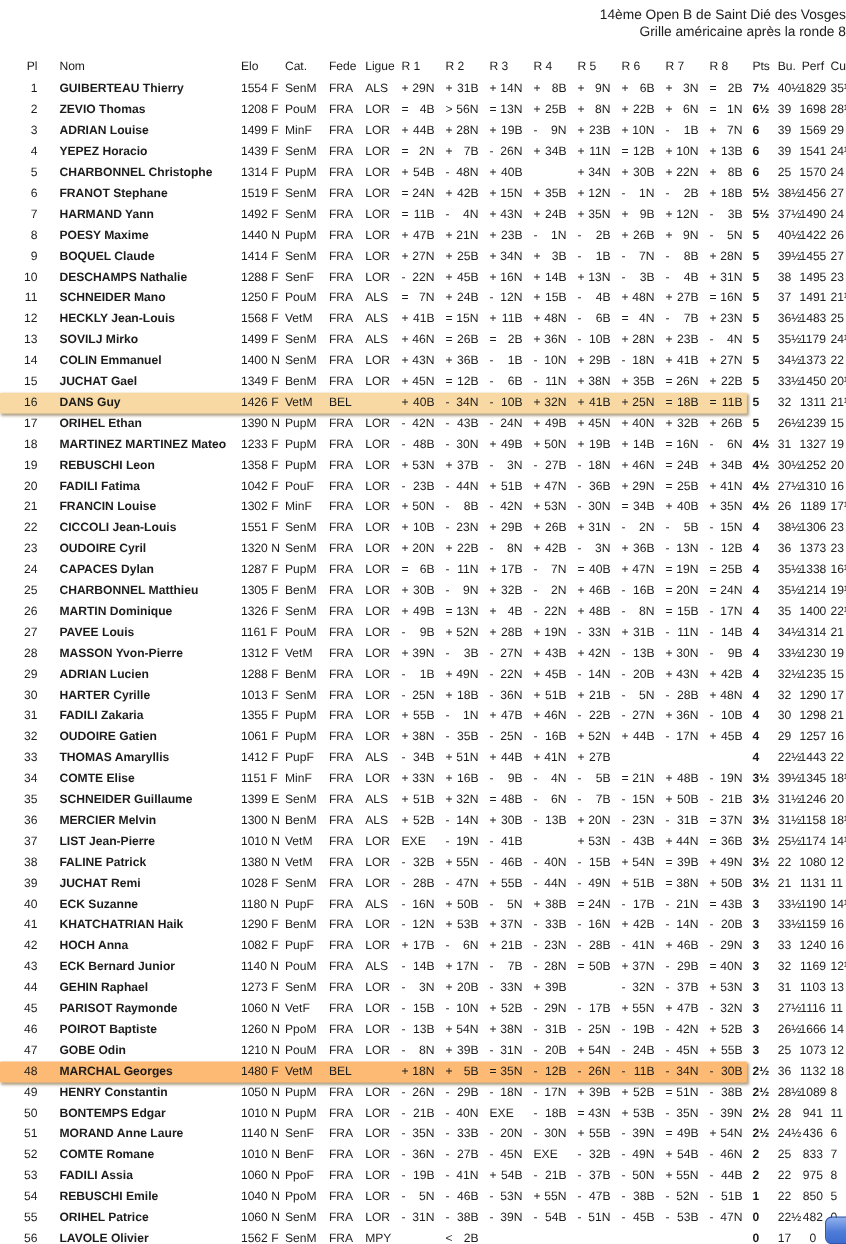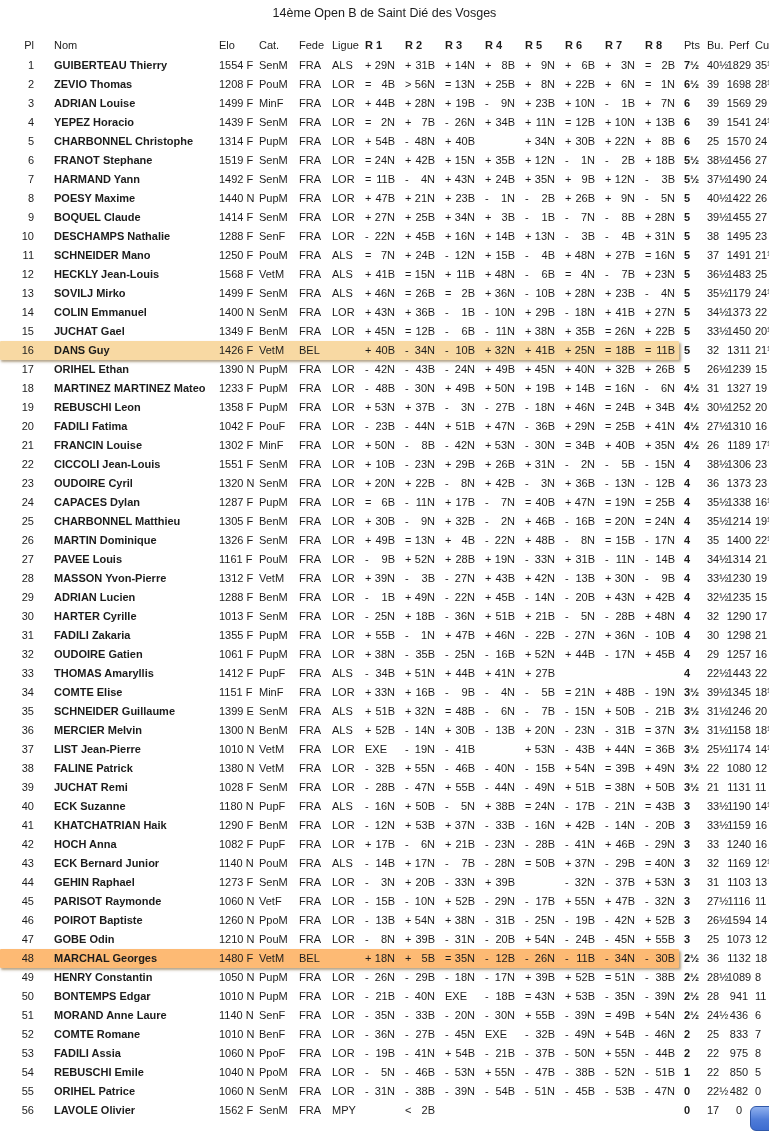--- a/index.html
+++ b/index.html
@@ -1,53 +1,54 @@
 <!DOCTYPE html>
 <html><head>
 <meta charset="utf-8">
 <style>
   html,body{margin:0;padding:0;}
   body{
     width:769px;height:1131px;overflow:hidden;position:relative;
     background:#ffffff;color:#1c1c1c;
     font-family:"Liberation Sans", sans-serif;
   }
-  .titles{text-align:center;padding-top:5px;font-size:12.5px;line-height:16px;}
+  .titles{text-align:right;padding-top:5px;font-size:12.5px;line-height:16px;}
   .grid{width:679px;margin-top:14px;}
   .row{
     display:grid;
     grid-template-columns:40px 178px 40px 40px 33px 31px repeat(8,40px) 24px 20px 26px 17px;
     height:19px;align-items:center;font-size:11px;line-height:19px;white-space:nowrap;
   }
   .row.header{height:21px;}
   .c-pl{text-align:right;padding-right:6px;}
   .c-nom{padding-left:14px;font-weight:bold;overflow:hidden;}
   .header .c-nom{font-weight:normal;overflow:visible;}
   .c-elo,.c-cat,.c-fede,.c-ligue{padding-left:1px;}
   .c-r{display:flex;justify-content:space-between;padding:0 7px 0 3px;}
-  .header .c-r{display:block;padding:0 0 0 3px;font-weight:bold;}
+  .header .c-r{display:block;padding:0 0 0 3px;}
   .c-r .sg{flex:0 0 auto;}
   .c-r .mv{flex:1 1 auto;text-align:right;}
   .c-pts{font-weight:bold;padding-left:2px;}
   .header .c-pts{font-weight:normal;}
   .c-bu{padding-left:1px;}
   .c-perf{text-align:center;padding-right:0;}
   .c-cu{padding-left:3px;}
   .row.hl{border-radius:1px;}
   .thumb{
     position:absolute;left:750px;top:1106px;width:30px;height:23px;
     border-radius:6px;border:1px solid #2f57a8;
     background:linear-gradient(180deg,#8fb0ee 0%,#5585e0 45%,#3d6cd0 100%);
   }
 </style>
 </head>
 <body>
 
 <div class="titles">
   <div>14ème Open B de Saint Dié des Vosges</div>
+  <div>Grille américaine après la ronde 8</div>
 </div>
 
 <div class="grid">
     <div class="row header">
       <div class="cell c-pl">Pl</div>
       <div class="cell c-nom">Nom</div>
       <div class="cell c-elo">Elo</div>
       <div class="cell c-cat">Cat.</div>
       <div class="cell c-fede">Fede</div>
       <div class="cell c-ligue">Ligue</div>
@@ -2057,21 +2058,21 @@
       <div class="cell c-r">
         <span class="sg">-</span>
         <span class="mv">42N</span>
       </div>
       <div class="cell c-r">
         <span class="sg">+</span>
         <span class="mv">52B</span>
       </div>
       <div class="cell c-pts">3</div>
       <div class="cell c-bu">26½</div>
-      <div class="cell c-perf">1594</div>
+      <div class="cell c-perf">1666</div>
       <div class="cell c-cu">14</div>
     </div>
     <div class="row">
       <div class="cell c-pl">47</div>
       <div class="cell c-nom">GOBE Odin</div>
       <div class="cell c-elo">1210 N</div>
       <div class="cell c-cat">PouM</div>
       <div class="cell c-fede">FRA</div>
       <div class="cell c-ligue">LOR</div>
       <div class="cell c-r">

